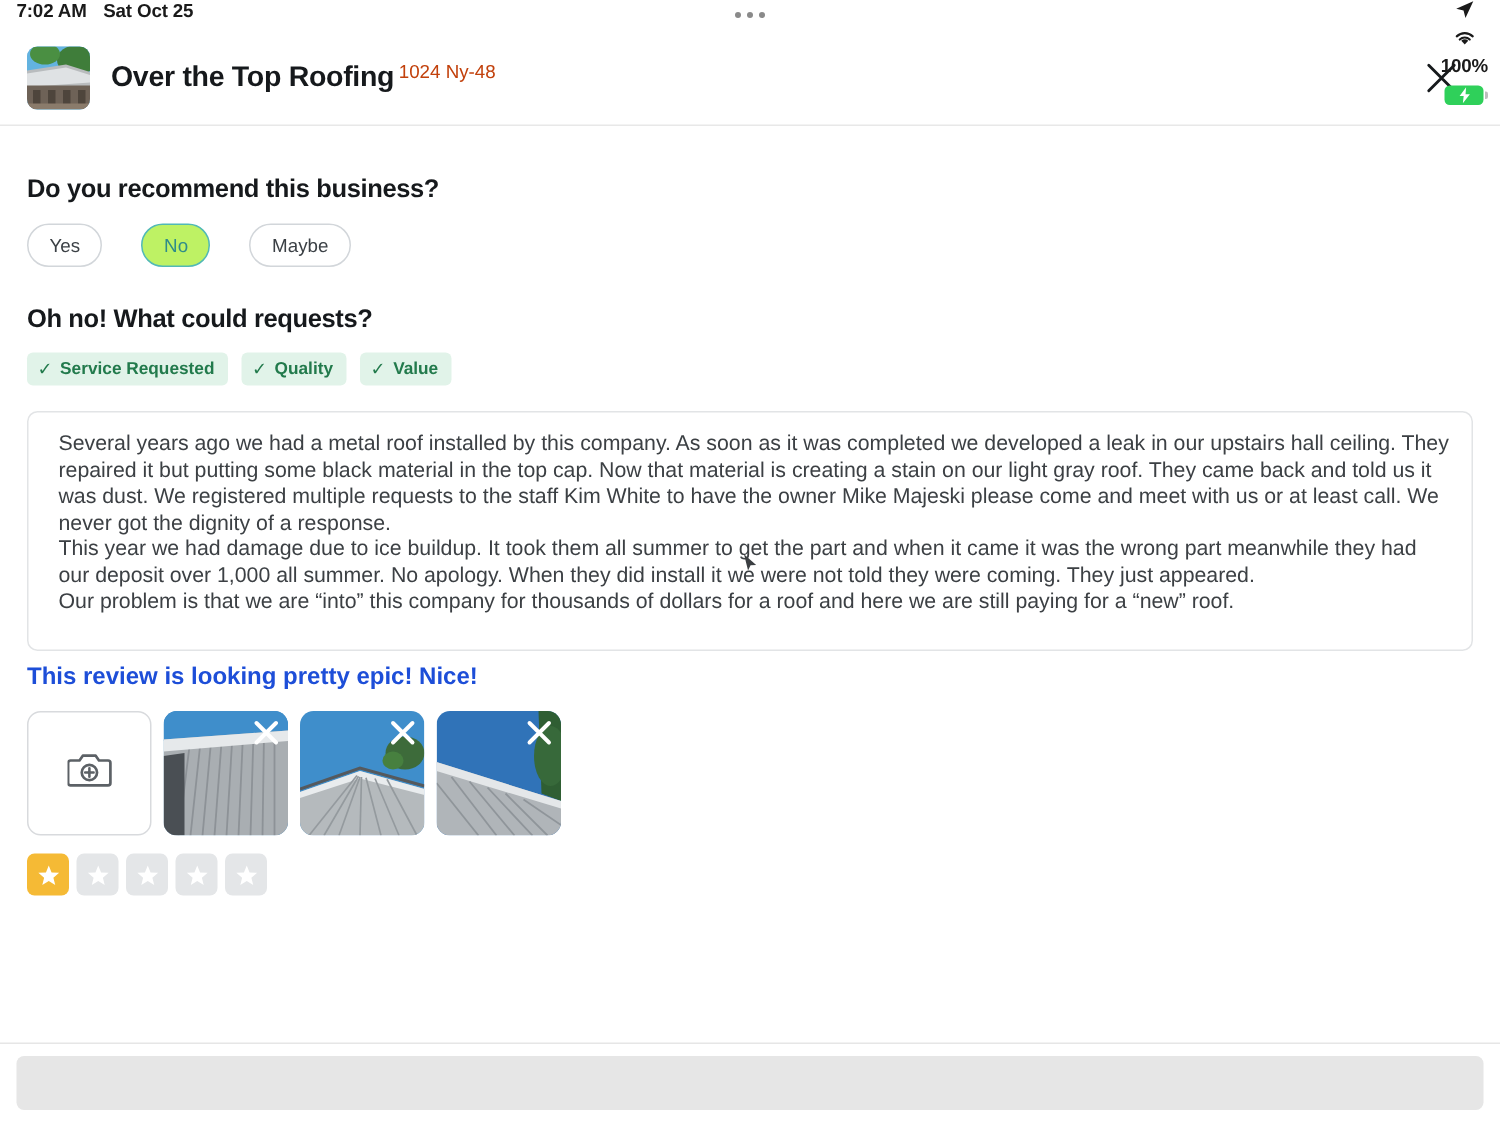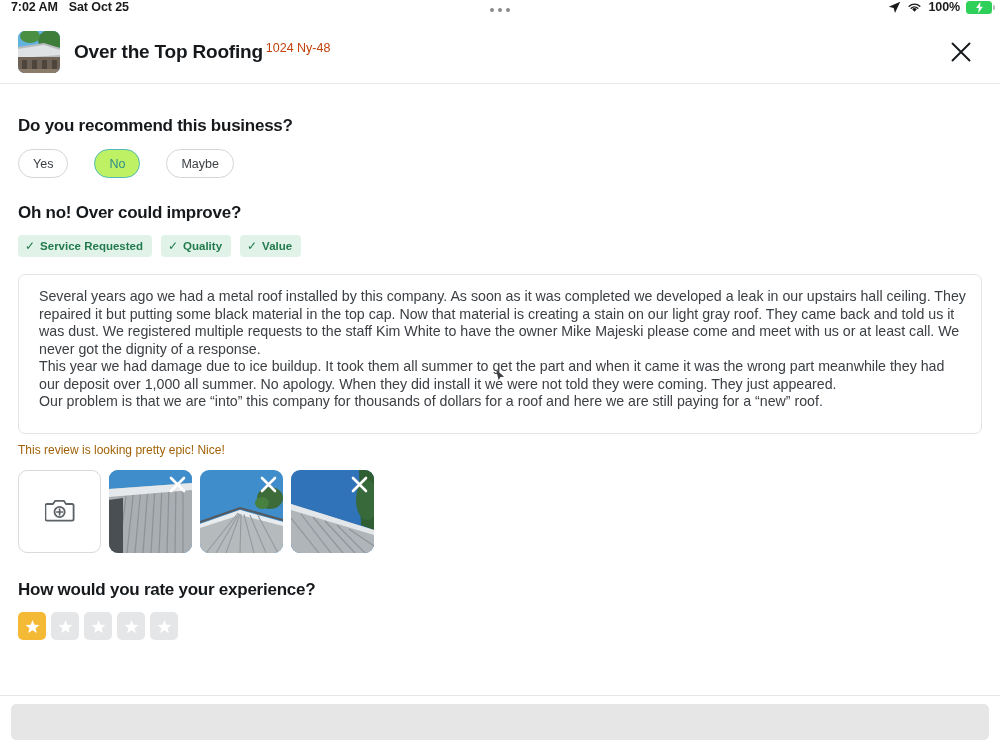--- a/index.html
+++ b/index.html
@@ -53,20 +53,21 @@
     width: 4px; height: 4px;
     border-radius: 50%;
     background: #8a8a8a;
   }
 
   .sb-right {
     margin-left: auto;
     display: flex;
     align-items: center;
     gap: 6px;
+    flex-direction: column;
   }
   .sb-pct { font-size: 12.5px; font-weight: bold; }
 
   .loc-icon svg { display: block; }
   .wifi-icon svg { display: block; }
 
   .batt {
     position: relative;
     width: 26px; height: 13px;
     border-radius: 3.5px;
@@ -202,22 +203,23 @@
   .review-text {
     font-size: 14.2px;
     line-height: 17.5px;
     color: #3c4044;
     white-space: pre-wrap;
     font-family: "Liberation Sans", sans-serif;
   }
 
   .hint {
     margin-top: 9px;
-    font-size: 12px;
-    color: #a16207;
+    font-size: 16px;
+    color: #1d4ed8;
+    font-weight: bold;
   }
 
   
   .photos {
     margin-top: 13px;
     display: flex;
     gap: 8px;
   }
   .add-photo {
     width: 83px; height: 83px;
@@ -371,21 +373,21 @@
 
   <div class="content">
 
     <div class="qtitle q1">Do you recommend this business?</div>
     <div class="pills">
       <div class="pill">Yes</div>
       <div class="pill selected">No</div>
       <div class="pill">Maybe</div>
     </div>
 
-    <div class="qtitle q2">Oh no! Over could improve?</div>
+    <div class="qtitle q2">Oh no! What could requests?</div>
     <div class="tags">
       <div class="tag">
         <span class="ck">✓</span>
         <span>Service Requested</span>
       </div>
       <div class="tag">
         <span class="ck">✓</span>
         <span>Quality</span>
       </div>
       <div class="tag">
@@ -482,21 +484,20 @@
         </svg>
         <span class="photo-x">
           <svg viewBox="0 0 21 21">
             <path d="M4 4 L17 17 M17 4 L4 17" stroke="#ffffff" stroke-width="2.6" stroke-linecap="round"></path>
           </svg>
         </span>
       </div>
 
     </div>
 
-    <div class="qtitle q3">How would you rate your experience?</div>
     <div class="stars">
       <div class="star on">
         <svg width="15" height="15" viewBox="0 0 16 16">
             <path d="M8 1 L10 6 L15.4 6.3 L11.3 9.8 L12.6 15 L8 12.1 L3.4 15 L4.7 9.8 L0.6 6.3 L6 6 Z" fill="#ffffff"></path>
           </svg>
       </div>
       <div class="star">
         <svg width="15" height="15" viewBox="0 0 16 16">
             <path d="M8 1 L10 6 L15.4 6.3 L11.3 9.8 L12.6 15 L8 12.1 L3.4 15 L4.7 9.8 L0.6 6.3 L6 6 Z" fill="#ffffff"></path>
           </svg>

